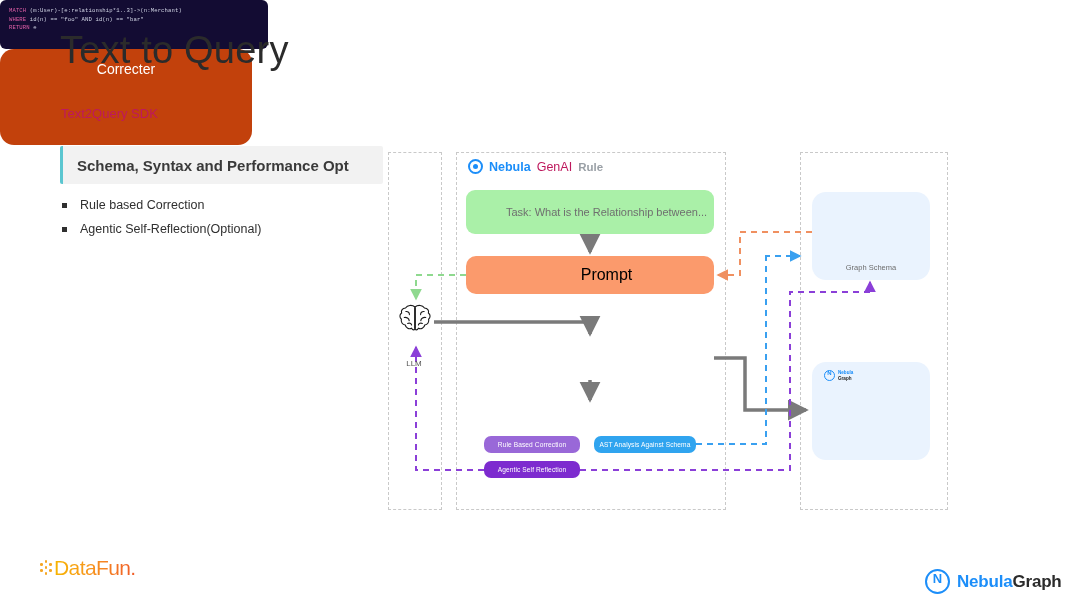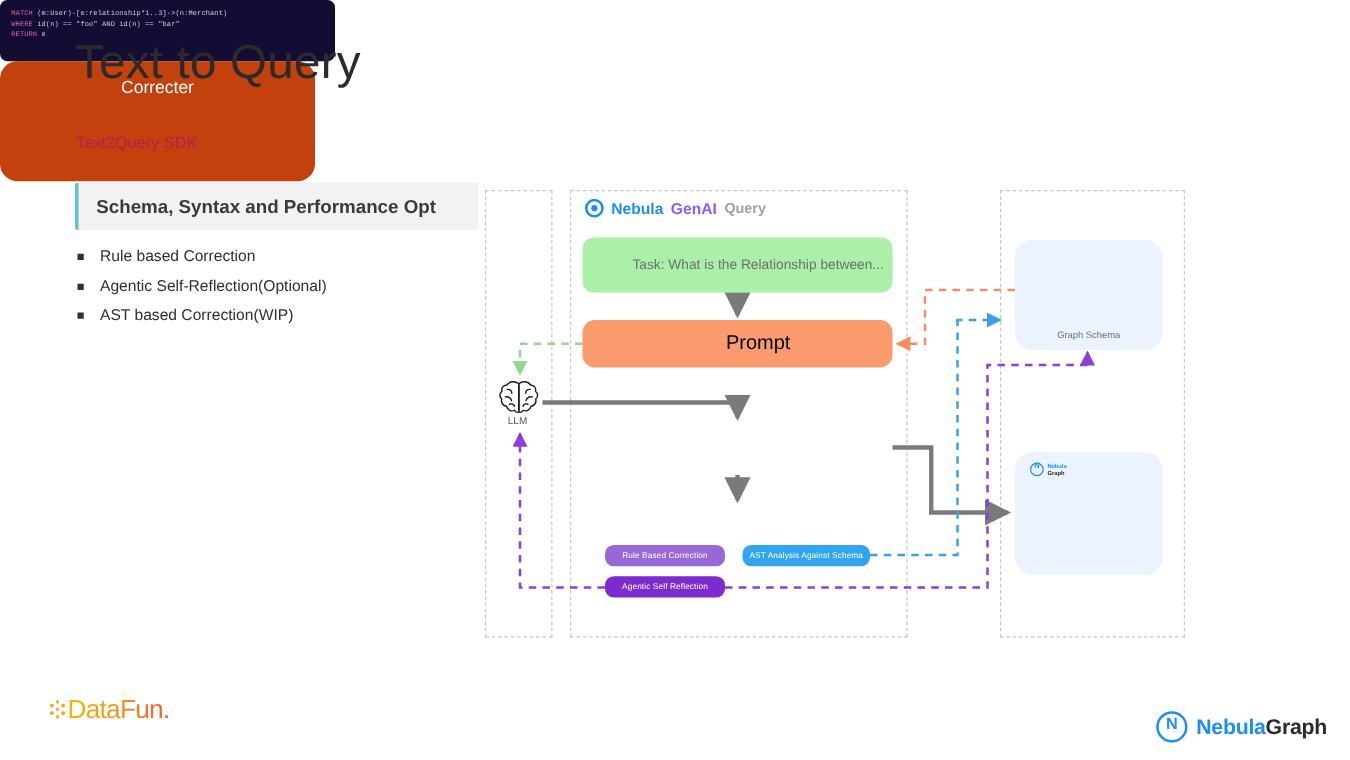--- a/index.html
+++ b/index.html
@@ -57,21 +57,21 @@
   .suite-logo .mark{
     width:15px;height:15px;border-radius:50%;
     border:2px solid #1c8ef9;position:relative;box-sizing:border-box;
     background:#fff;
   }
   .suite-logo .mark:after{
     content:"";position:absolute;left:3px;top:3px;
     width:5px;height:5px;border-radius:50%;background:#1c8ef9;
   }
   .lg-nebula{color:#1c8ef9;font-weight:700;}
-  .lg-genai{color:#8b5cf6;font-weight:700;}
+  .lg-genai{color:#be185d;font-weight:400;}
   .lg-suite{color:#9aa0a6;font-weight:600;font-size:11.5px;}
 
   .node{
     position:absolute;border-radius:10px;
     display:flex;align-items:center;justify-content:center;
     font-size:11.5px;color:#fff;text-align:center;box-sizing:border-box;padding-left:33px;
   }
   #node-task{
     left:466px;top:190px;width:248px;height:44px;
     background:#aaf0a8;color:#6f6f6f;border-radius:9px;font-size:11px;
@@ -103,21 +103,21 @@
     align-items:center;justify-content:center;
     color:#fff;font-size:6.6px;box-sizing:border-box;letter-spacing:.1px;
   }
   #sub-rule{left:484px;top:436px;width:96px;height:17px;background:#9968d8;}
   #sub-ast{left:594px;top:436px;width:102px;height:17px;background:#30a4ef;}
   #sub-agentic{left:484px;top:461px;width:96px;height:17px;background:#7d2bcf;}
 
   
   #brain{position:absolute;left:397px;top:303px;width:36px;height:34px;}
   #llm-label{
-    position:absolute;left:388px;top:332px;width:52px;
+    position:absolute;left:388px;top:359px;width:52px;
     text-align:center;font-size:8px;color:#555;
   }
 
   
   .gcard{position:absolute;background:#eaf3fe;border-radius:14px;}
   #card-schema{left:812px;top:192px;width:118px;height:88px;}
   #card-ngraph{left:812px;top:362px;width:118px;height:98px;}
   #schema-label{
     position:absolute;left:812px;top:263px;width:118px;text-align:center;
     font-size:7.5px;color:#6d6d6d;
@@ -173,32 +173,31 @@
   <div class="title">Text to Query</div>
   <div class="subtitle">Text2Query SDK</div>
 
   <div class="hdr-box">
     <span>Schema, Syntax and Performance Opt</span>
   </div>
 
   <ul class="bullets">
     <li>Rule based Correction</li>
     <li>Agentic Self-Reflection(Optional)</li>
-    <li>AST based Correction(WIP)</li>
   </ul>
 
   <div class="panel" id="panel-llm"></div>
   <div class="panel" id="panel-suite"></div>
   <div class="panel" id="panel-graph"></div>
 
   <div class="suite-logo">
     <span class="mark"></span>
     <span class="lg-nebula">Nebula</span>
       <span class="lg-genai">GenAI</span>
-    <span class="lg-suite">Query</span>
+    <span class="lg-suite">Rule</span>
   </div>
 
   <svg class="overlay">
     <defs>
       <marker id="ah-gray" markerWidth="7" markerHeight="7" refX="5.2" refY="3" orient="auto">
         <path d="M0,0 L6,3 L0,6 z" fill="#7a7a7a"></path>
       </marker>
       <marker id="ah-green" markerWidth="7" markerHeight="7" refX="5.2" refY="3" orient="auto">
         <path d="M0,0 L6,3 L0,6 z" fill="#8fd98f"></path>
       </marker>

